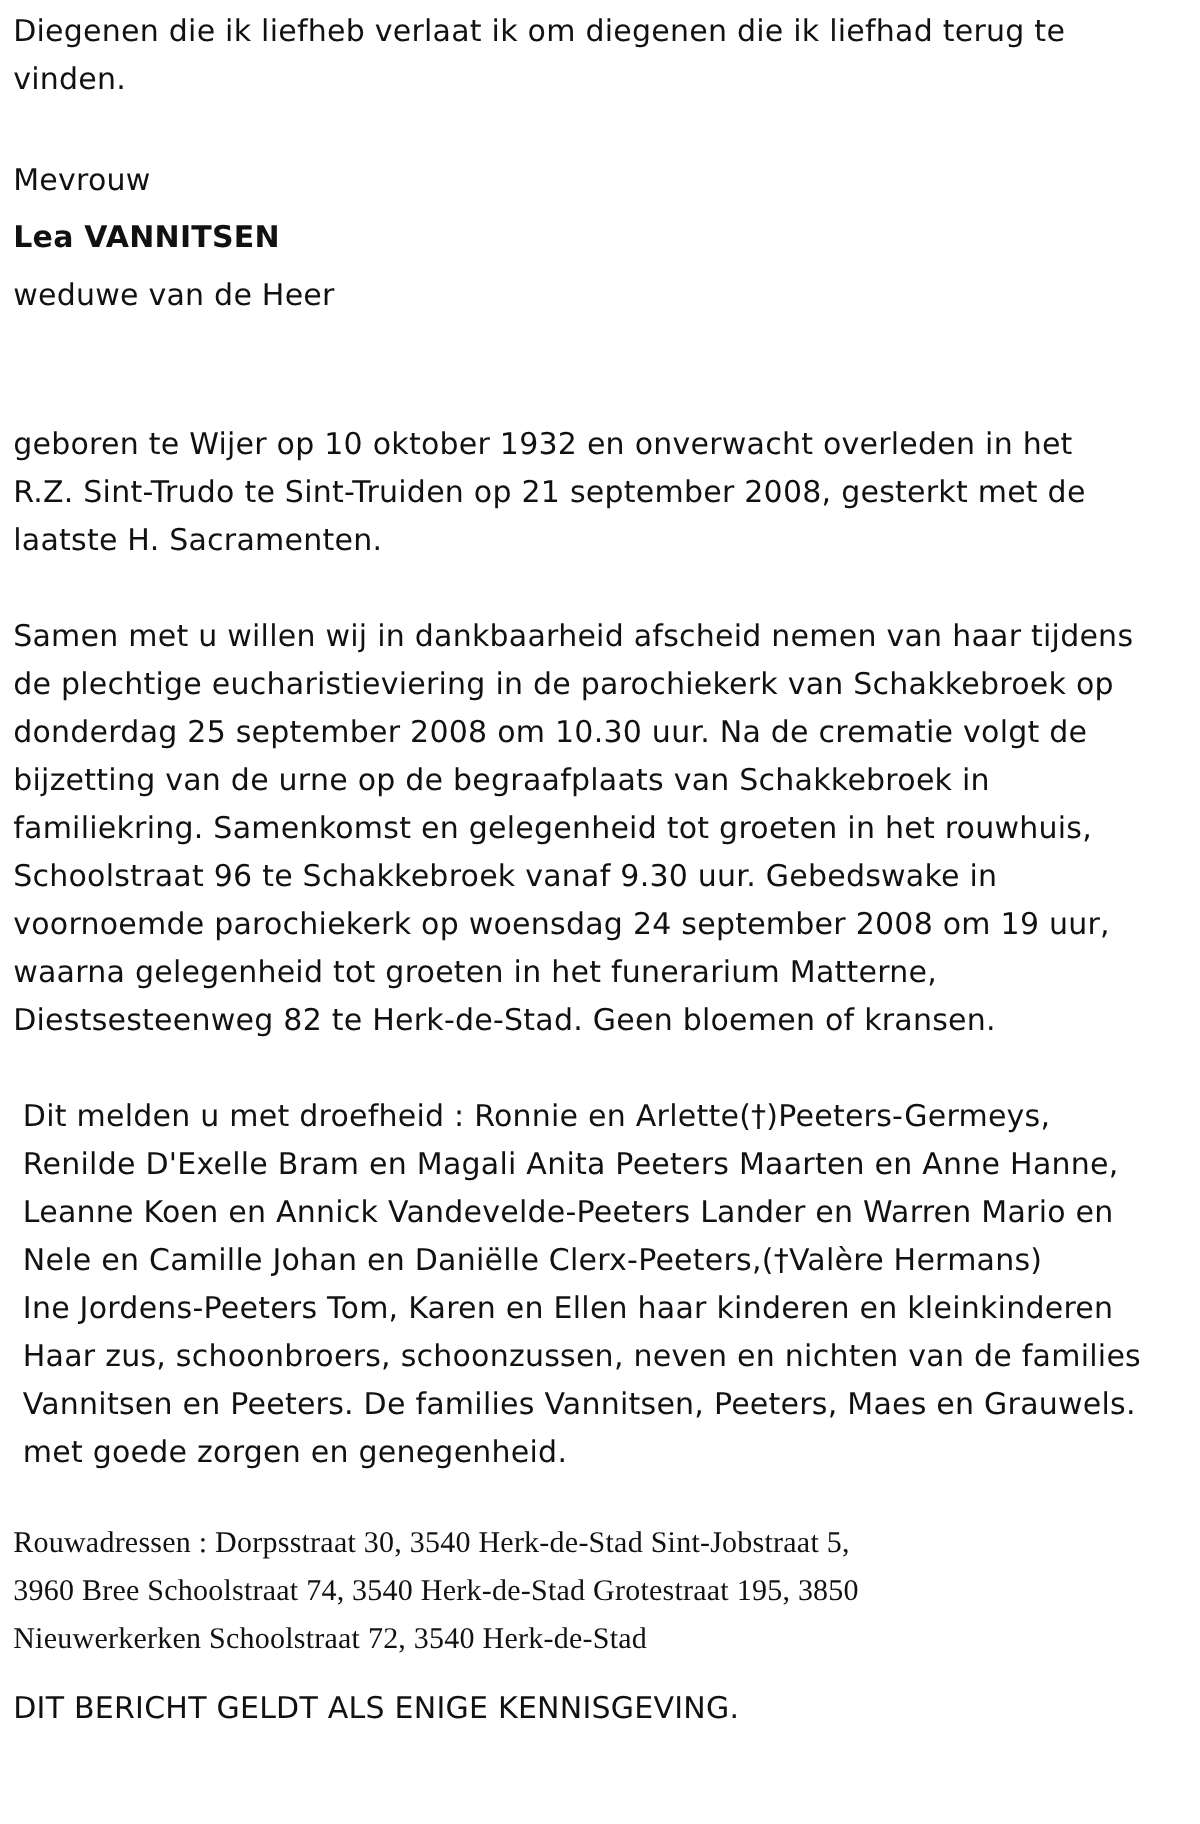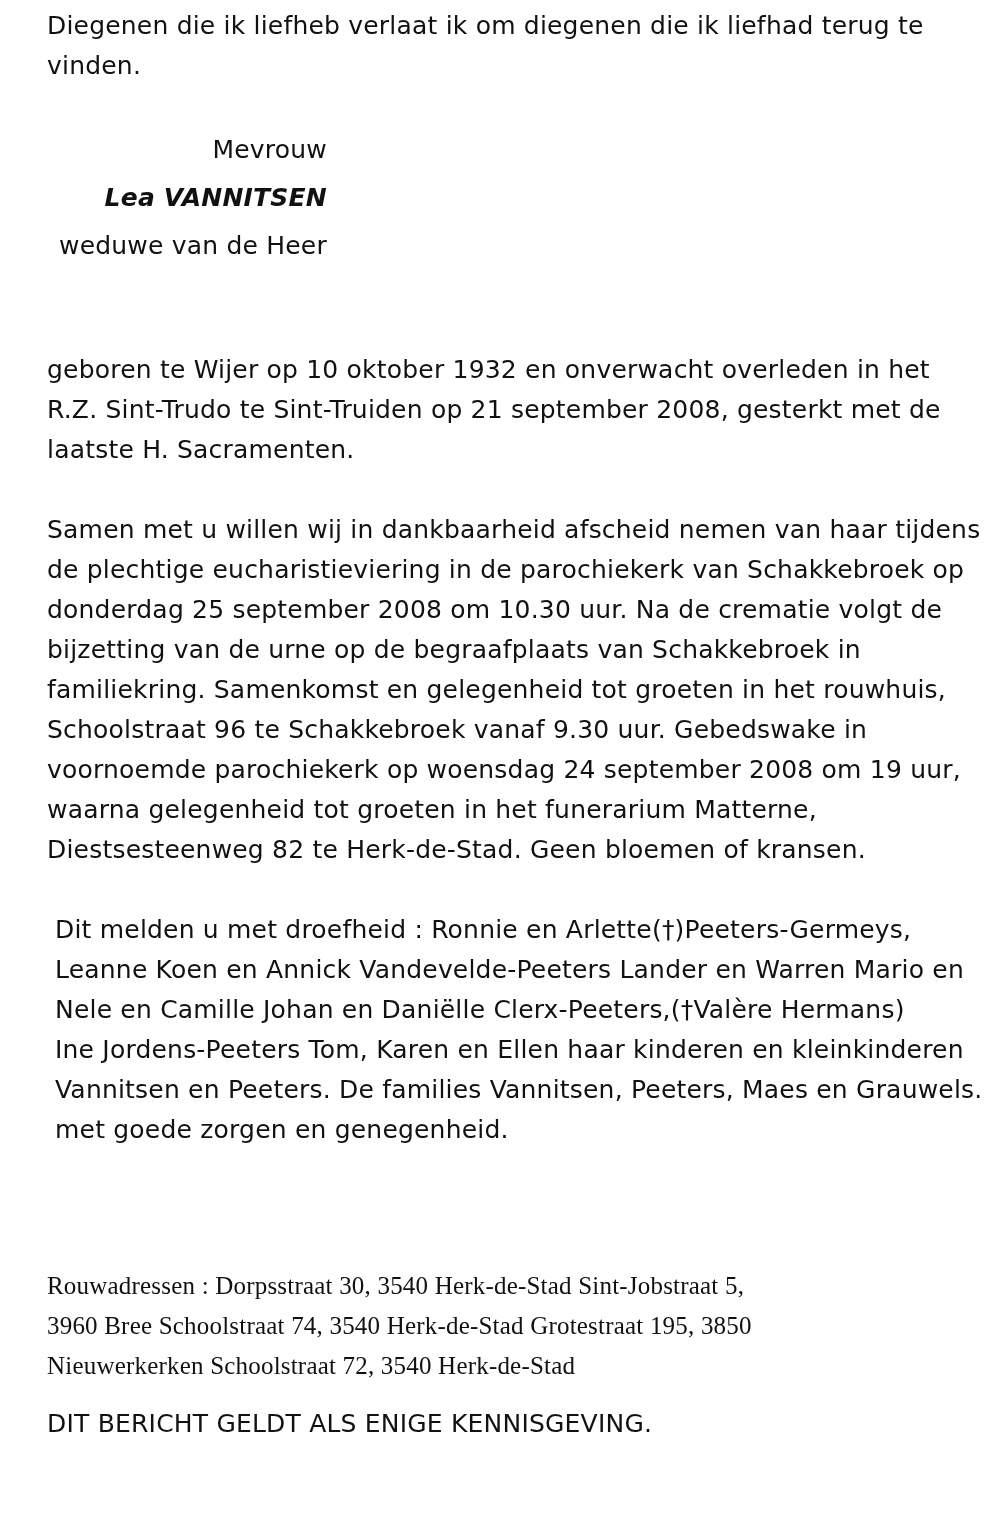--- a/index.html
+++ b/index.html
@@ -18,26 +18,25 @@
       position: relative;
       padding: 0 0 0 11px;
       font-size: 25px;
       letter-spacing: 0.2px;
     }
     .line {
       display: block;
       white-space: nowrap;
       line-height: 40px;
       height: 40px;
-      margin-left: 36px;
     }
     .intro { position: absolute; top: 6px; left: 11px; }
-    .head { position: absolute; top: 126px; left: 23px; text-align: right; }
+    .head { position: absolute; top: 126px; left: 11px; }
     .head .line { line-height: 48px; height: 48px; }
-    .bold { font-weight: bold; font-style: italic; }
+    .bold { font-weight: bold; }
     .p-birth { position: absolute; top: 350px; left: 11px; }
     .p-ceremony { position: absolute; top: 510px; left: 11px; }
     .p-family { position: absolute; top: 910px; left: 19px; }
     .p-addresses { position: absolute; top: 1266px; left: 11px; font-family: Liberation Serif, serif; }
     .p-notice { position: absolute; top: 1404px; left: 11px; }
   </style>
 </head>
 <body>
 
 <div class="doc">
@@ -66,23 +65,25 @@
     <span class="line">bijzetting van de urne op de begraafplaats van Schakkebroek in</span>
     <span class="line">familiekring. Samenkomst en gelegenheid tot groeten in het rouwhuis,</span>
     <span class="line">Schoolstraat 96 te Schakkebroek vanaf 9.30 uur. Gebedswake in</span>
     <span class="line">voornoemde parochiekerk op woensdag 24 september 2008 om 19 uur,</span>
     <span class="line">waarna gelegenheid tot groeten in het funerarium Matterne,</span>
     <span class="line">Diestsesteenweg 82 te Herk-de-Stad. Geen bloemen of kransen.</span>
   </div>
 
   <div class="p-family">
     <span class="line">Dit melden u met droefheid : Ronnie en Arlette(†)Peeters-Germeys,</span>
+    <span class="line">Renilde D'Exelle Bram en Magali Anita Peeters Maarten en Anne Hanne,</span>
     <span class="line">Leanne Koen en Annick Vandevelde-Peeters Lander en Warren Mario en</span>
     <span class="line">Nele en Camille Johan en Daniëlle Clerx-Peeters,(†Valère Hermans)</span>
     <span class="line">Ine Jordens-Peeters Tom, Karen en Ellen haar kinderen en kleinkinderen</span>
+    <span class="line">Haar zus, schoonbroers, schoonzussen, neven en nichten van de families</span>
     <span class="line">Vannitsen en Peeters. De families Vannitsen, Peeters, Maes en Grauwels.</span>
     <span class="line">met goede zorgen en genegenheid.</span>
   </div>
 
   <div class="p-addresses">
     <span class="line">Rouwadressen : Dorpsstraat 30, 3540 Herk-de-Stad Sint-Jobstraat 5,</span>
     <span class="line">3960 Bree Schoolstraat 74, 3540 Herk-de-Stad Grotestraat 195, 3850</span>
     <span class="line">Nieuwerkerken Schoolstraat 72, 3540 Herk-de-Stad</span>
   </div>
 

